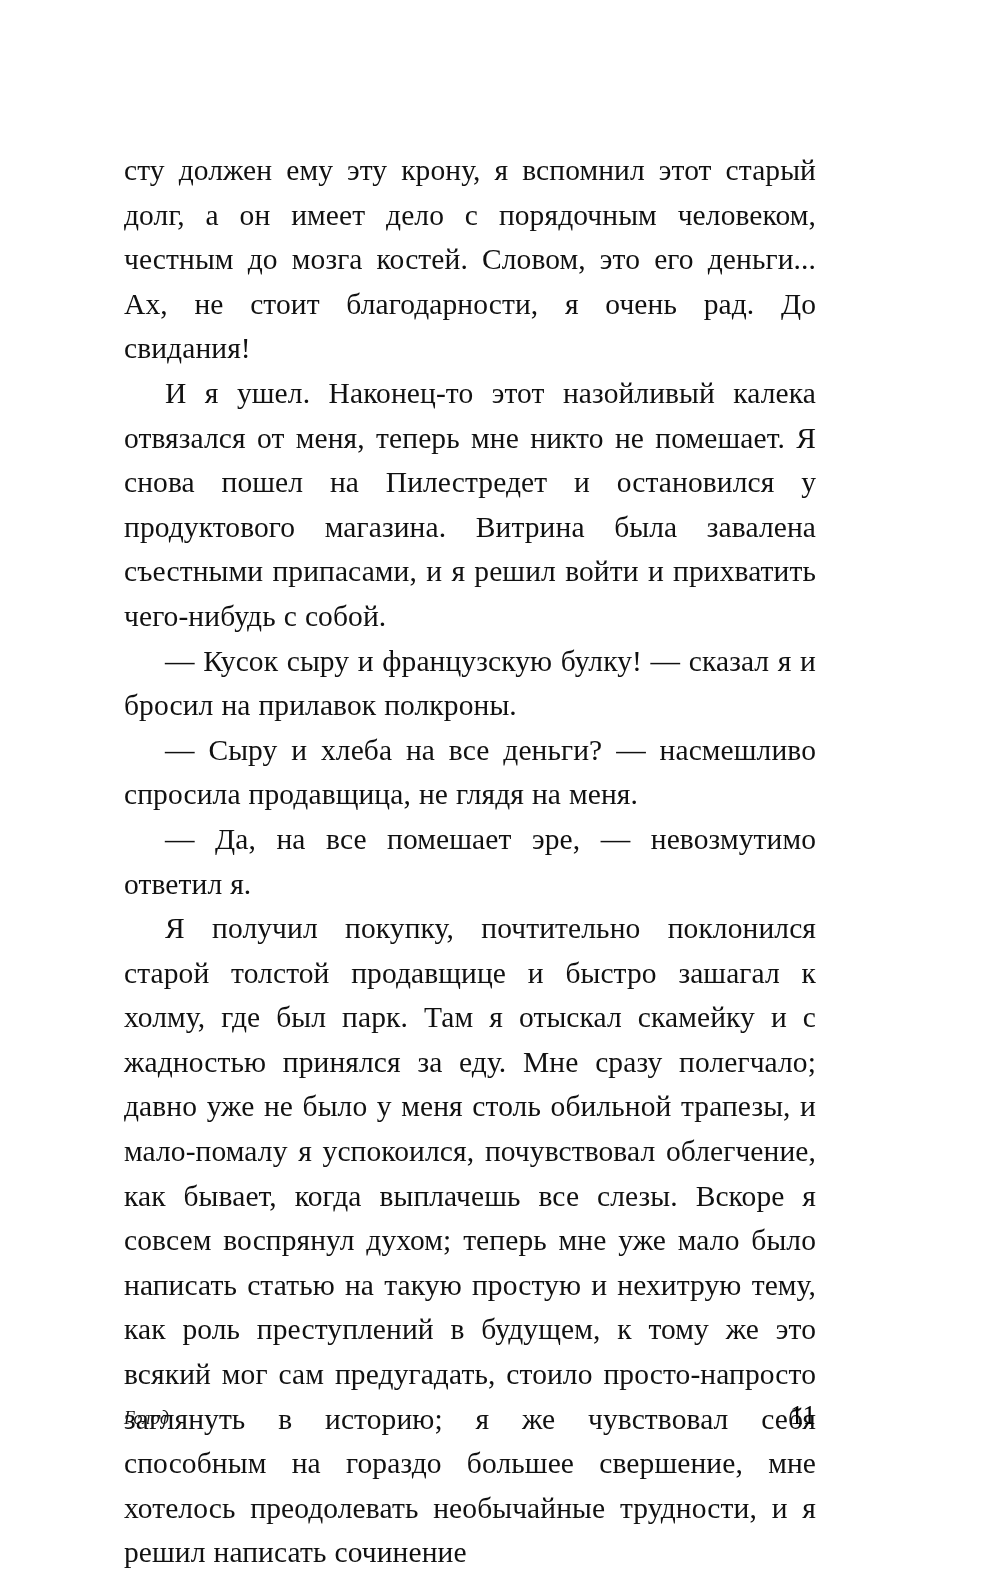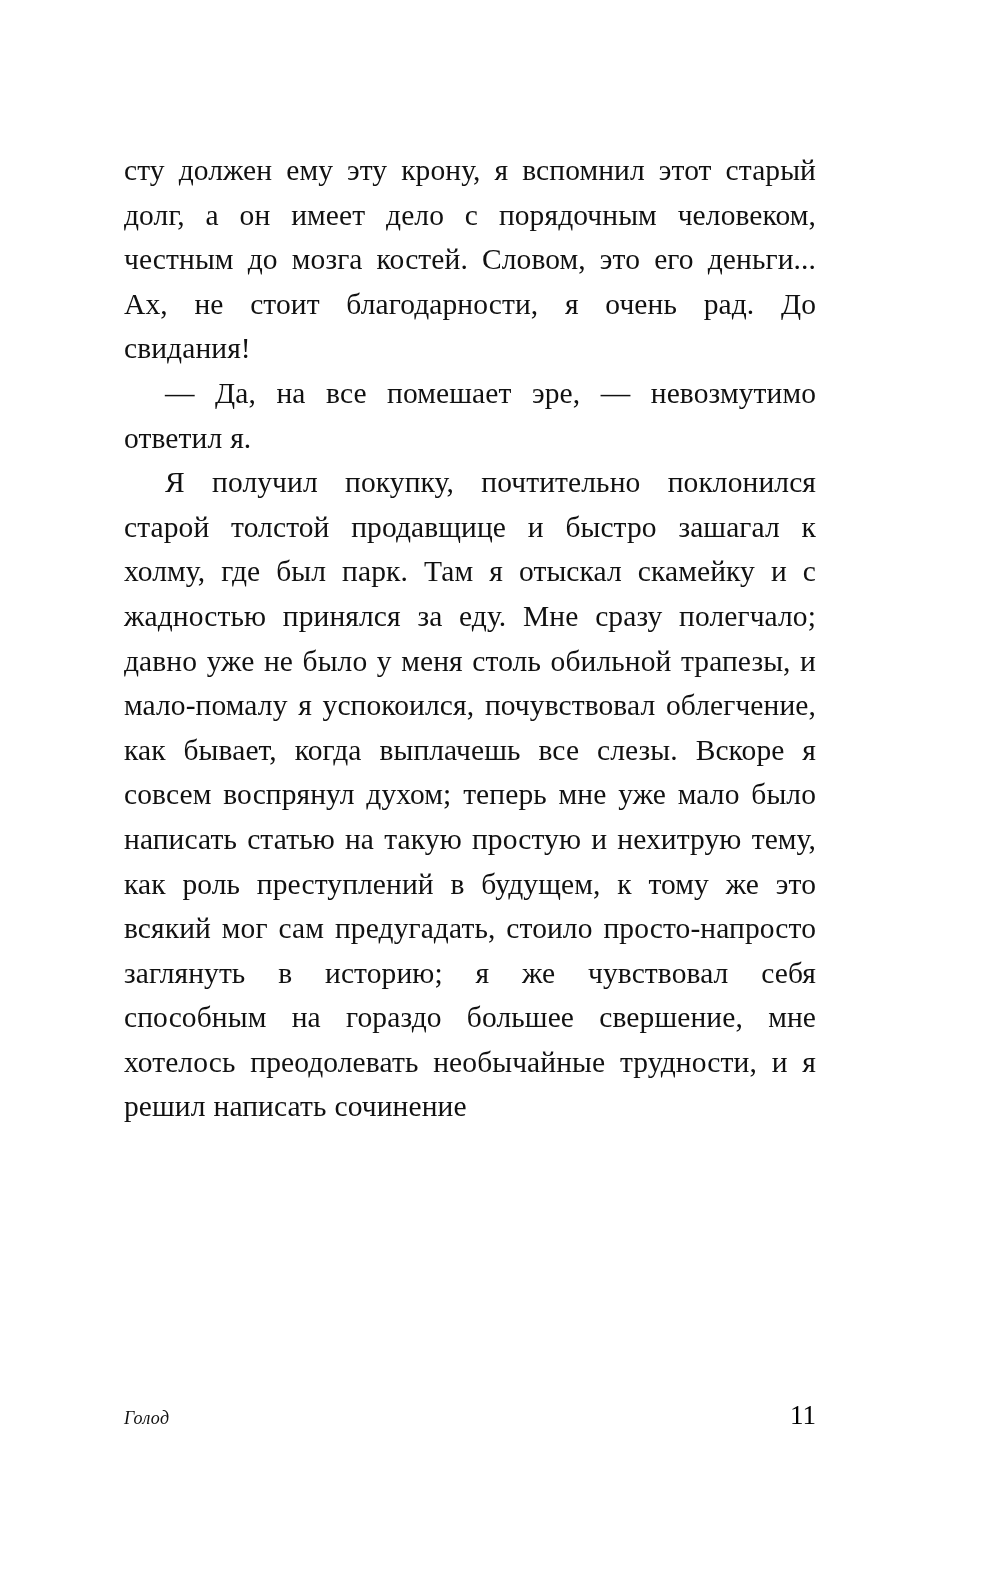--- a/index.html
+++ b/index.html
@@ -62,20 +62,23 @@
     color: #000000;
   }
 </style>
 </head>
 <body>
 
 <div class="page">
 
   <div class="text-block">
     <p class="para">сту должен ему эту крону, я вспомнил этот старый долг, а он имеет дело с порядочным человеком, честным до мозга костей. Словом, это его деньги... Ах, не стоит благодарности, я очень рад. До свидания!</p>
+    <p class="para indent">И я ушел. Наконец-то этот назойливый калека отвязался от меня, теперь мне никто не помешает. Я снова пошел на Пилестредет и остановился у продуктового магазина. Витрина была завалена съестными припасами, и я решил войти и прихватить чего-нибудь с собой.</p>
+    <p class="para indent">— Кусок сыру и французскую булку! — сказал я и бросил на прилавок полкроны.</p>
+    <p class="para indent">— Сыру и хлеба на все деньги? — насмешливо спросила продавщица, не глядя на меня.</p>
     <p class="para indent">— Да, на все помешает эре, — невозмутимо ответил я.</p>
     <p class="para indent">Я получил покупку, почтительно поклонился старой толстой продавщице и быстро зашагал к холму, где был парк. Там я отыскал скамейку и с жадностью принялся за еду. Мне сразу полегчало; давно уже не было у меня столь обильной трапезы, и мало-помалу я успокоился, почувствовал облегчение, как бывает, когда выплачешь все слезы. Вскоре я совсем воспрянул духом; теперь мне уже мало было написать статью на такую простую и нехитрую тему, как роль преступлений в будущем, к тому же это всякий мог сам предугадать, стоило просто-напросто заглянуть в историю; я же чувствовал себя способным на гораздо большее свершение, мне хотелось преодолевать необычайные трудности, и я решил написать сочинение</p>
   </div>
 
   <div class="footer">
     <span class="footer-title">Голод</span>
     <span class="footer-page">11</span>
   </div>
 
 </div>

